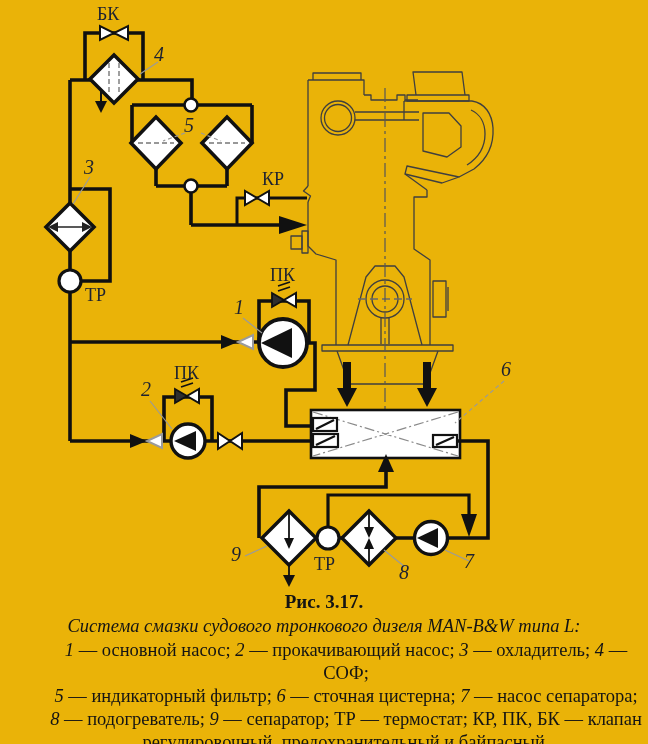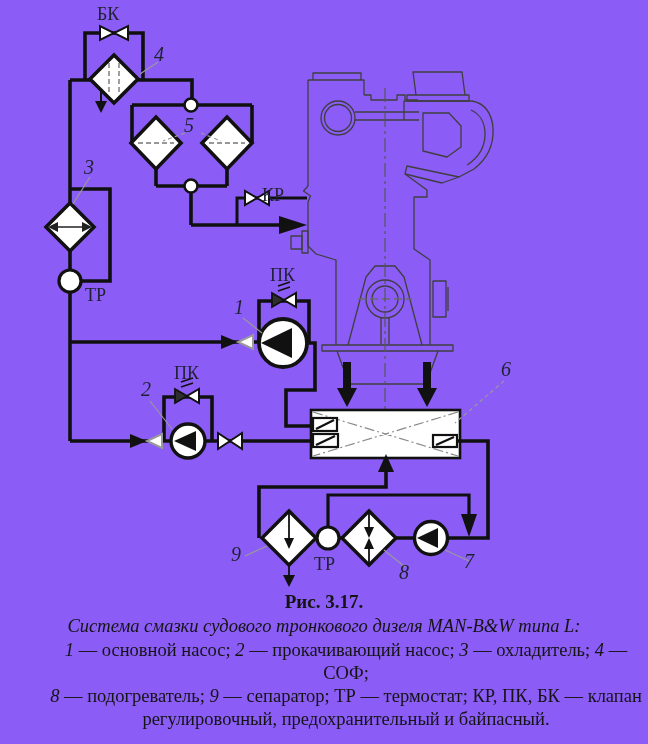--- a/index.html
+++ b/index.html
@@ -1,16 +1,16 @@
 <!DOCTYPE html>
 <html><head>
 <meta charset="utf-8">
 <style>
   html,body{margin:0;padding:0;background:#fff;}
-  #page{position:relative;width:648px;height:744px;background:#8b5cf6;overflow:hidden;
+  #page{position:relative;width:648px;height:744px;background:#eab308;overflow:hidden;
         font-family:"Liberation Serif",serif;color:#1d1d1d;}
   #diagram-svg{position:absolute;left:0;top:0;}
   .dlabel{position:absolute;font-size:18px;line-height:1;color:#1e2230;white-space:nowrap;}
   .dnum{font-style:italic;font-size:20px;}
   #caption{position:absolute;left:0;top:591px;width:648px;text-align:center;color:#141414;}
   #caption .figno{font-weight:bold;font-size:19px;margin-bottom:3px;}
   #caption .figtitle{font-style:italic;font-size:18.5px;margin-bottom:2px;text-align:center;}
   .legend-line{font-size:18.5px;line-height:23px;padding-left:44px;}
   .legend-line .it{font-style:italic;}
 </style>
@@ -198,34 +198,35 @@
       <path d="M405,567 L384,550"></path>
       <path d="M469,561 L445,550"></path>
     </g>
   </svg>
 
   <div class="dlabel" style="left:97px;top:5px;">БК</div>
   <div class="dlabel dnum" style="left:154px;top:44px;">4</div>
   <div class="dlabel dnum" style="left:184px;top:115px;">5</div>
   <div class="dlabel dnum" style="left:84px;top:157px;">3</div>
   <div class="dlabel" style="left:85px;top:286px;">ТР</div>
-  <div class="dlabel" style="left:262px;top:170px;margin-top:16px;">КР</div>
+  <div class="dlabel" style="left:262px;top:170px;">КР</div>
   <div class="dlabel" style="left:270px;top:266px;">ПК</div>
   <div class="dlabel dnum" style="left:234px;top:297px;">1</div>
   <div class="dlabel" style="left:174px;top:364px;">ПК</div>
   <div class="dlabel dnum" style="left:141px;top:379px;">2</div>
   <div class="dlabel dnum" style="left:501px;top:359px;">6</div>
   <div class="dlabel dnum" style="left:231px;top:544px;">9</div>
   <div class="dlabel" style="left:314px;top:555px;">ТР</div>
   <div class="dlabel dnum" style="left:399px;top:562px;">8</div>
   <div class="dlabel dnum" style="left:464px;top:551px;">7</div>
 
   <div id="caption">
     <div class="figno">Рис. 3.17.</div>
     <div class="figtitle">Система смазки судового тронкового дизеля MAN-B&amp;W типа L:</div>
     <div id="legend">
         <div class="legend-line"><span class="it">1</span><span> — основной насос; </span><span class="it">2</span><span> — прокачивающий насос; </span><span class="it">3</span><span> — охладитель; </span><span class="it">4</span><span> — СОФ;</span></div>
+        <div class="legend-line"><span class="it">5</span><span> — индикаторный фильтр; </span><span class="it">6</span><span> — сточная цистерна; </span><span class="it">7</span><span> — насос сепаратора;</span></div>
         <div class="legend-line"><span class="it">8</span><span> — подогреватель; </span><span class="it">9</span><span> — сепаратор; ТР — термостат; КР, ПК, БК — клапан</span></div>
         <div class="legend-line"><span>регулировочный, предохранительный и байпасный.</span></div>
       </div>
   </div>
 
 </div>
 
 </body></html>

